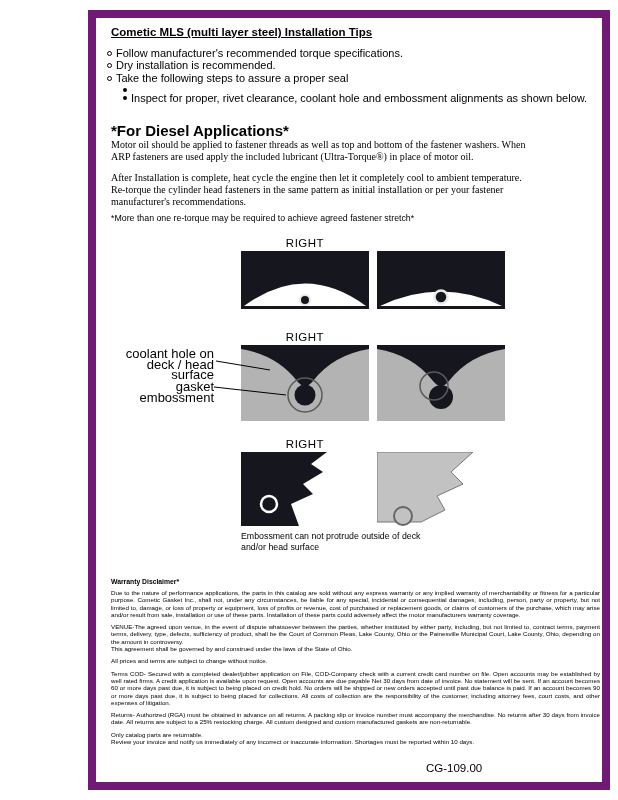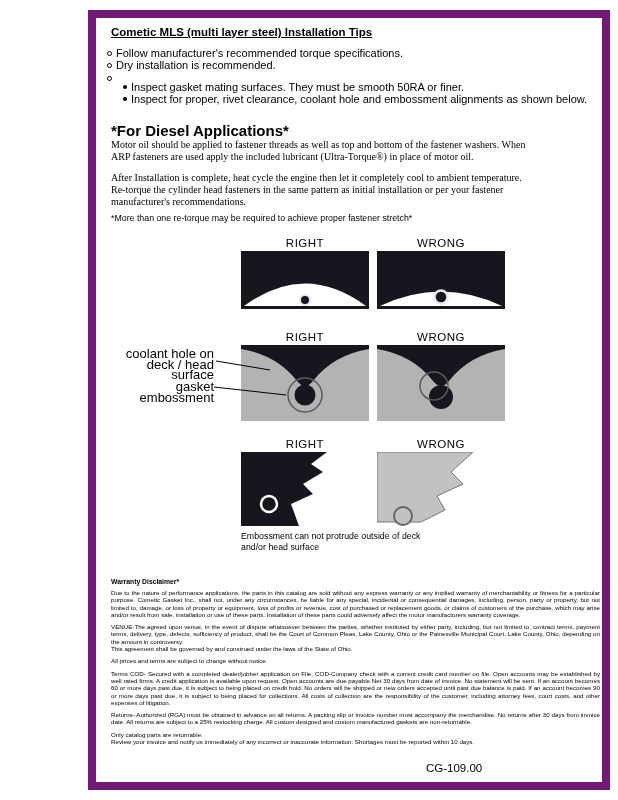--- a/index.html
+++ b/index.html
@@ -22,21 +22,21 @@
   .marker-open { width:3px; height:3px; border:1px solid #000; border-radius:50%; margin:4px 4px 0 0; flex:none; }
   .marker-fill { width:4px; height:4px; background:#000; border-radius:50%; margin:4px 4px 0 0; flex:none; }
   .sub { margin-left:16px; }
 
   .diesel-heading { left:15px; top:104px; font-size:15px; font-weight:bold; }
   .para { left:15px; width:424px; font-size:10px; line-height:12.2px;font-family:Liberation Serif, serif; }
   .para1 { top:121px; }
   .para2 { top:154px; }
   .note { left:15px; top:195px; font-size:8.8px; }
 
-  .dg-labels { left:145px; width:264px; display:flex; gap:8px; font-size:11.5px; letter-spacing:0.5px; }
+  .dg-labels { left:145px; width:264px; display:flex; gap:8px; font-size:11.5px; letter-spacing:0.5px;flex-direction:column; }
   .dg-labels span { width:128px; text-align:center; }
   .r1-labels { top:219px; }
   .r2-labels { top:313px; }
   .r3-labels { top:420px; }
 
   .dg-row { left:145px; display:flex; gap:8px; }
   .r1-row { top:233px; }
   .r2-row { top:327px; }
   .r3-row { top:434px; }
   .dg-row svg { display:block; }
@@ -68,35 +68,35 @@
     <div class="tip-row">
       <span class="marker-open"></span>
       <span>Follow manufacturer's recommended torque specifications.</span>
     </div>
     <div class="tip-row">
       <span class="marker-open"></span>
       <span>Dry installation is recommended.</span>
     </div>
     <div class="tip-row">
       <span class="marker-open"></span>
+      <span>Take the following steps to assure a proper seal</span>
     </div>
     <div class="tip-row sub">
       <span class="marker-fill"></span>
-      <span>Inspect gasket mating surfaces.  They must be smooth 50RA or finer.</span>
     </div>
     <div class="tip-row sub">
       <span class="marker-fill"></span>
       <span>Inspect for proper, rivet clearance, coolant hole and embossment alignments as shown below.</span>
     </div>
   </div>
 
   <div class="abs diesel-heading">*For Diesel Applications*</div>
   <div class="abs para para1">Motor oil should be applied to fastener threads as well as top and bottom of the fastener washers. When ARP fasteners are used apply the included lubricant (Ultra-Torque®) in place of motor oil.</div>
   <div class="abs para para2">After Installation is complete, heat cycle the engine then let it completely cool to ambient temperature. Re-torque the cylinder head fasteners in the same pattern as initial installation or per your fastener manufacturer's recommendations.</div>
-  <div class="abs note">*More than one re-torque may be required to achieve proper fastener stretch*</div>
+  <div class="abs note">*More than one re-torque may be required to achieve agreed fastener stretch*</div>
 
   <div class="abs dg-labels r1-labels">
     <span>RIGHT</span>
     <span>WRONG</span>
   </div>
   <div class="abs dg-row r1-row">
     <svg width="128" height="58" viewBox="0 0 128 58">
       <rect width="128" height="58" fill="#16161e"></rect>
       <path d="M3,55 Q64,10 125,55 Z" fill="#ffffff"></path>
       <circle cx="64" cy="49" r="5" fill="#16161e" stroke="#e8e8e8" stroke-width="2"></circle>

